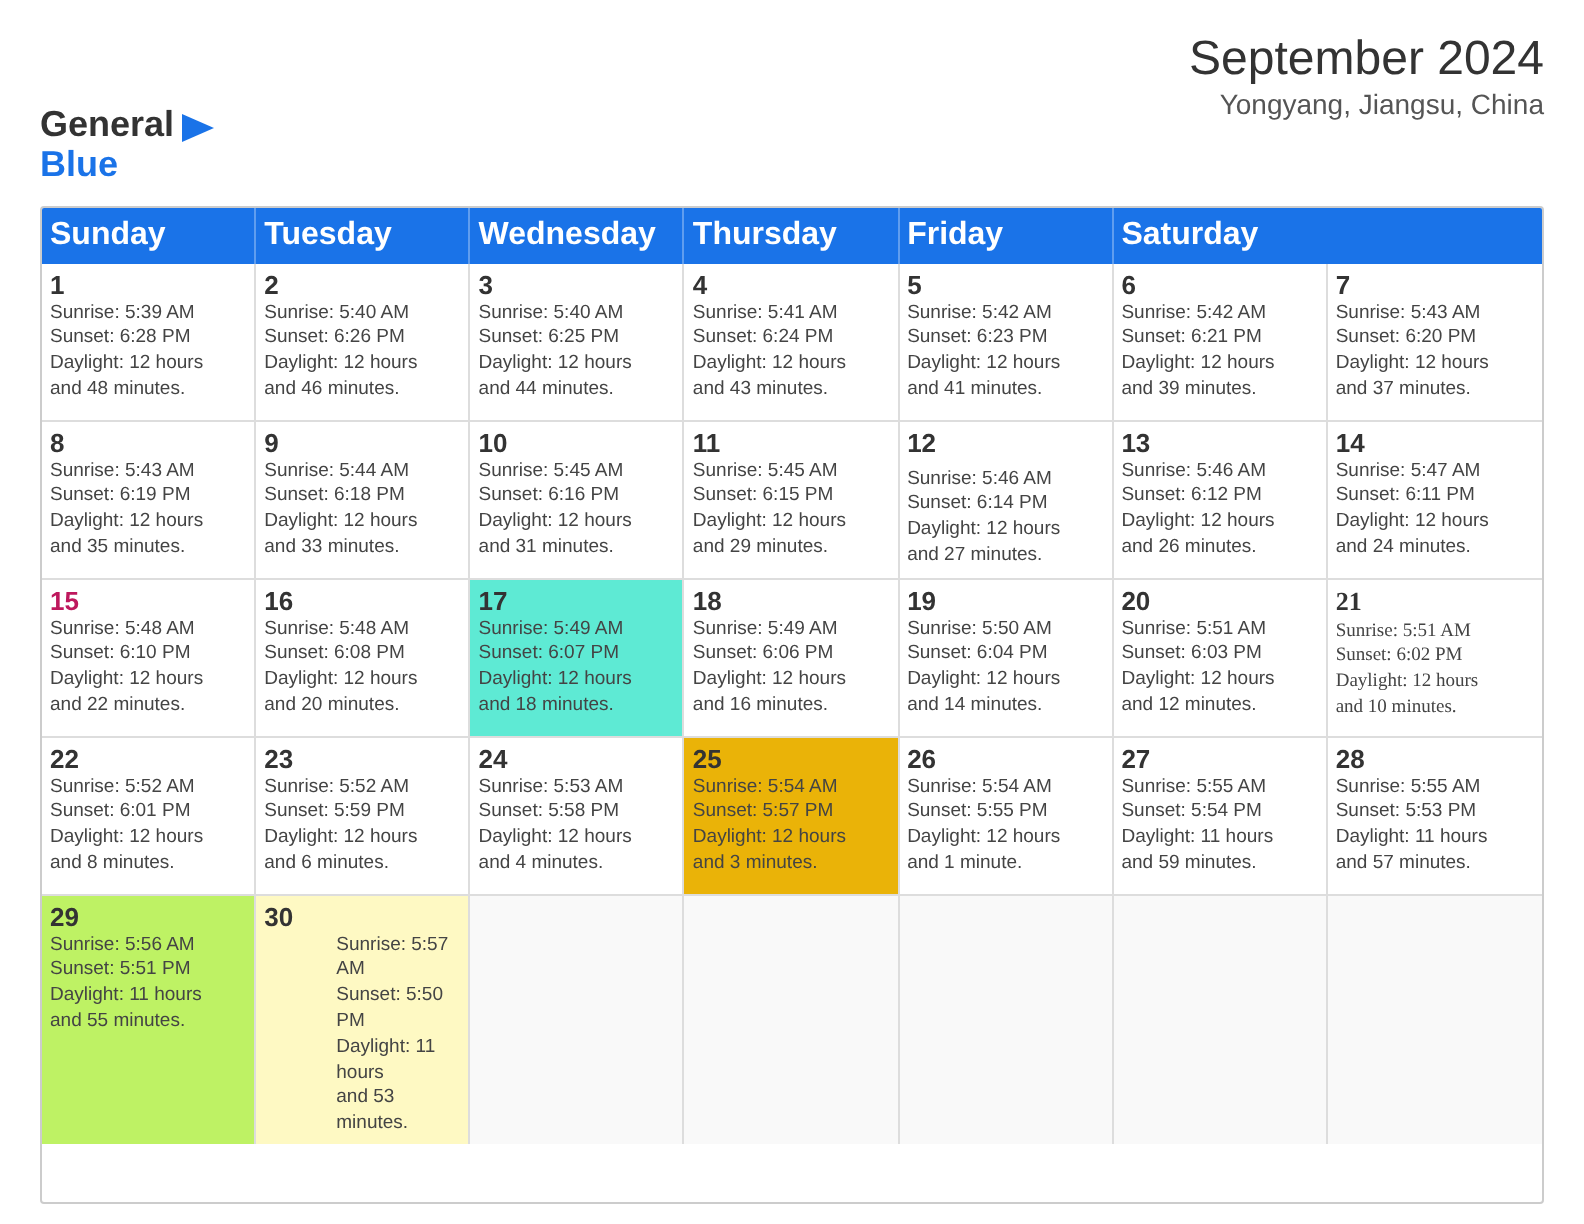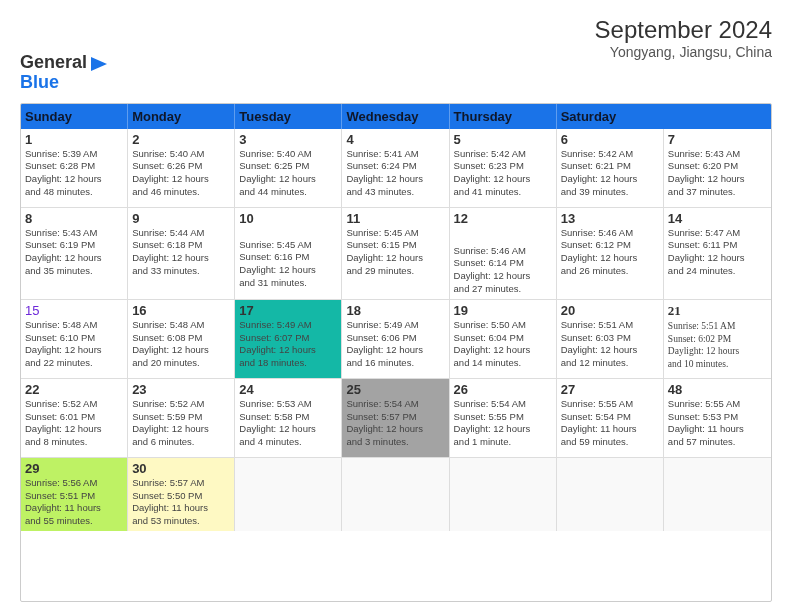--- a/index.html
+++ b/index.html
@@ -44,22 +44,22 @@
       border: 1px solid #ccc;
       border-radius: 2px;
       overflow: hidden;
     }
     .cal-header {
       display: grid;
       grid-template-columns: repeat(7, 1fr);
       background: #1a73e8;
     }
     .cal-header-cell {
-      color: #0f172a;
-      font-size: 13px;
+      color: #ffffff;
+      font-size: 16px;
       font-weight: bold;
       padding: 5px 4px;
       text-align: left;
       border-right: 1px solid rgba(255,255,255,0.3);
     }
     .cal-header-cell:last-child { border-right: none; }
     .cal-body {
       display: flex;
       flex-direction: column;
     }
@@ -113,24 +113,24 @@
     </div>
     <div class="title-block">
       <div class="month-title">September 2024</div>
       <div class="location">Yongyang, Jiangsu, China</div>
     </div>
   </div>
 
   <div class="calendar">
     <div class="cal-header">
       <div class="cal-header-cell">Sunday</div>
-      <div class="cal-header-cell">Monday</div>
       <div class="cal-header-cell">Tuesday</div>
       <div class="cal-header-cell">Wednesday</div>
       <div class="cal-header-cell">Thursday</div>
+      <div class="cal-header-cell">Friday</div>
       <div class="cal-header-cell">Saturday</div>
     </div>
     <div class="cal-body" id="cal-body">
     <div class="cal-row" style="display: grid; grid-template-columns: repeat(7, 1fr); border-bottom: 1px solid rgb(221, 221, 221);">
           <div class="cal-cell" style="border-right: 1px solid rgb(221, 221, 221); padding: 3px 4px; min-height: 78px; background: rgb(255, 255, 255);">
             <span class="day-num" style="font-size: 13px; font-weight: bold; color: rgb(51, 51, 51); display: block; margin-bottom: 1px;">1</span>
             <div class="day-info" style="font-size: 9.5px; color: rgb(68, 68, 68); line-height: 1.35; white-space: pre-line;">Sunrise: 5:39 AM
 Sunset: 6:28 PM
 Daylight: 12 hours
 and 48 minutes.</div>
@@ -187,35 +187,35 @@
 and 35 minutes.</div>
           </div>
           <div class="cal-cell" style="border-right: 1px solid rgb(221, 221, 221); padding: 3px 4px; min-height: 78px; background: rgb(255, 255, 255);">
             <span class="day-num" style="font-size: 13px; font-weight: bold; color: rgb(51, 51, 51); display: block; margin-bottom: 1px;">9</span>
             <div class="day-info" style="font-size: 9.5px; color: rgb(68, 68, 68); line-height: 1.35; white-space: pre-line;">Sunrise: 5:44 AM
 Sunset: 6:18 PM
 Daylight: 12 hours
 and 33 minutes.</div>
           </div>
           <div class="cal-cell" style="border-right: 1px solid rgb(221, 221, 221); padding: 3px 4px; min-height: 78px; background: rgb(255, 255, 255);">
-            <span class="day-num" style="font-size: 13px; font-weight: bold; color: rgb(51, 51, 51); display: block; margin-bottom: 13px;">10</span>
+            <span class="day-num" style="font-size: 13px; font-weight: bold; color: rgb(51, 51, 51); display: block; margin-bottom: 1px;">10</span>
             <div class="day-info" style="font-size: 9.5px; color: rgb(68, 68, 68); line-height: 1.35; white-space: pre-line;">Sunrise: 5:45 AM
 Sunset: 6:16 PM
 Daylight: 12 hours
 and 31 minutes.</div>
           </div>
           <div class="cal-cell" style="border-right: 1px solid rgb(221, 221, 221); padding: 3px 4px; min-height: 78px; background: rgb(255, 255, 255);">
             <span class="day-num" style="font-size: 13px; font-weight: bold; color: rgb(51, 51, 51); display: block; margin-bottom: 1px;">11</span>
             <div class="day-info" style="font-size: 9.5px; color: rgb(68, 68, 68); line-height: 1.35; white-space: pre-line;">Sunrise: 5:45 AM
 Sunset: 6:15 PM
 Daylight: 12 hours
 and 29 minutes.</div>
           </div>
           <div class="cal-cell" style="border-right: 1px solid rgb(221, 221, 221); padding: 3px 4px; min-height: 78px; background: rgb(255, 255, 255);">
-            <span class="day-num" style="font-size: 13px; font-weight: bold; color: rgb(51, 51, 51); display: block; margin-bottom: 19px;">12</span>
+            <span class="day-num" style="font-size: 13px; font-weight: bold; color: rgb(51, 51, 51); display: block; margin-bottom: 5px;">12</span>
             <div class="day-info" style="font-size: 9.5px; color: rgb(68, 68, 68); line-height: 1.35; white-space: pre-line;">Sunrise: 5:46 AM
 Sunset: 6:14 PM
 Daylight: 12 hours
 and 27 minutes.</div>
           </div>
           <div class="cal-cell" style="border-right: 1px solid rgb(221, 221, 221); padding: 3px 4px; min-height: 78px; background: rgb(255, 255, 255);">
             <span class="day-num" style="font-size: 13px; font-weight: bold; color: rgb(51, 51, 51); display: block; margin-bottom: 1px;">13</span>
             <div class="day-info" style="font-size: 9.5px; color: rgb(68, 68, 68); line-height: 1.35; white-space: pre-line;">Sunrise: 5:46 AM
 Sunset: 6:12 PM
 Daylight: 12 hours
@@ -224,34 +224,34 @@
           <div class="cal-cell" style="border-right: none; padding: 3px 4px; min-height: 78px; background: rgb(255, 255, 255);">
             <span class="day-num" style="font-size: 13px; font-weight: bold; color: rgb(51, 51, 51); display: block; margin-bottom: 1px;">14</span>
             <div class="day-info" style="font-size: 9.5px; color: rgb(68, 68, 68); line-height: 1.35; white-space: pre-line;">Sunrise: 5:47 AM
 Sunset: 6:11 PM
 Daylight: 12 hours
 and 24 minutes.</div>
           </div>
         </div>
         <div class="cal-row" style="display: grid; grid-template-columns: repeat(7, 1fr); border-bottom: 1px solid rgb(221, 221, 221);">
           <div class="cal-cell" style="border-right: 1px solid rgb(221, 221, 221); padding: 3px 4px; min-height: 78px; background: rgb(255, 255, 255);">
-            <span class="day-num" style="font-size: 13px; font-weight: normal; color: #6d28d9; display: block; margin-bottom: 1px;">15</span>
+            <span class="day-num" style="font-size: 13px; font-weight: bold; color: #be185d; display: block; margin-bottom: 1px;">15</span>
             <div class="day-info" style="font-size: 9.5px; color: rgb(68, 68, 68); line-height: 1.35; white-space: pre-line;">Sunrise: 5:48 AM
 Sunset: 6:10 PM
 Daylight: 12 hours
 and 22 minutes.</div>
           </div>
           <div class="cal-cell" style="border-right: 1px solid rgb(221, 221, 221); padding: 3px 4px; min-height: 78px; background: rgb(255, 255, 255);">
             <span class="day-num" style="font-size: 13px; font-weight: bold; color: rgb(51, 51, 51); display: block; margin-bottom: 1px;">16</span>
             <div class="day-info" style="font-size: 9.5px; color: rgb(68, 68, 68); line-height: 1.35; white-space: pre-line;">Sunrise: 5:48 AM
 Sunset: 6:08 PM
 Daylight: 12 hours
 and 20 minutes.</div>
           </div>
-          <div class="cal-cell" style="border-right: 1px solid rgb(221, 221, 221); padding: 3px 4px; min-height: 78px; background: #14b8a6;">
+          <div class="cal-cell" style="border-right: 1px solid rgb(221, 221, 221); padding: 3px 4px; min-height: 78px; background: #5eead4;">
             <span class="day-num" style="font-size: 13px; font-weight: bold; color: rgb(51, 51, 51); display: block; margin-bottom: 1px;">17</span>
             <div class="day-info" style="font-size: 9.5px; color: rgb(68, 68, 68); line-height: 1.35; white-space: pre-line;">Sunrise: 5:49 AM
 Sunset: 6:07 PM
 Daylight: 12 hours
 and 18 minutes.</div>
           </div>
           <div class="cal-cell" style="border-right: 1px solid rgb(221, 221, 221); padding: 3px 4px; min-height: 78px; background: rgb(255, 255, 255);">
             <span class="day-num" style="font-size: 13px; font-weight: bold; color: rgb(51, 51, 51); display: block; margin-bottom: 1px;">18</span>
             <div class="day-info" style="font-size: 9.5px; color: rgb(68, 68, 68); line-height: 1.35; white-space: pre-line;">Sunrise: 5:49 AM
 Sunset: 6:06 PM
@@ -295,21 +295,21 @@
 Daylight: 12 hours
 and 6 minutes.</div>
           </div>
           <div class="cal-cell" style="border-right: 1px solid rgb(221, 221, 221); padding: 3px 4px; min-height: 78px; background: rgb(255, 255, 255);">
             <span class="day-num" style="font-size: 13px; font-weight: bold; color: rgb(51, 51, 51); display: block; margin-bottom: 1px;">24</span>
             <div class="day-info" style="font-size: 9.5px; color: rgb(68, 68, 68); line-height: 1.35; white-space: pre-line;">Sunrise: 5:53 AM
 Sunset: 5:58 PM
 Daylight: 12 hours
 and 4 minutes.</div>
           </div>
-          <div class="cal-cell" style="border-right: 1px solid rgb(221, 221, 221); padding: 3px 4px; min-height: 78px; background: #a3a3a3;">
+          <div class="cal-cell" style="border-right: 1px solid rgb(221, 221, 221); padding: 3px 4px; min-height: 78px; background: #eab308;">
             <span class="day-num" style="font-size: 13px; font-weight: bold; color: rgb(51, 51, 51); display: block; margin-bottom: 1px;">25</span>
             <div class="day-info" style="font-size: 9.5px; color: rgb(68, 68, 68); line-height: 1.35; white-space: pre-line;">Sunrise: 5:54 AM
 Sunset: 5:57 PM
 Daylight: 12 hours
 and 3 minutes.</div>
           </div>
           <div class="cal-cell" style="border-right: 1px solid rgb(221, 221, 221); padding: 3px 4px; min-height: 78px; background: rgb(255, 255, 255);">
             <span class="day-num" style="font-size: 13px; font-weight: bold; color: rgb(51, 51, 51); display: block; margin-bottom: 1px;">26</span>
             <div class="day-info" style="font-size: 9.5px; color: rgb(68, 68, 68); line-height: 1.35; white-space: pre-line;">Sunrise: 5:54 AM
 Sunset: 5:55 PM
@@ -317,38 +317,38 @@
 and 1 minute.</div>
           </div>
           <div class="cal-cell" style="border-right: 1px solid rgb(221, 221, 221); padding: 3px 4px; min-height: 78px; background: rgb(255, 255, 255);">
             <span class="day-num" style="font-size: 13px; font-weight: bold; color: rgb(51, 51, 51); display: block; margin-bottom: 1px;">27</span>
             <div class="day-info" style="font-size: 9.5px; color: rgb(68, 68, 68); line-height: 1.35; white-space: pre-line;">Sunrise: 5:55 AM
 Sunset: 5:54 PM
 Daylight: 11 hours
 and 59 minutes.</div>
           </div>
           <div class="cal-cell" style="border-right: none; padding: 3px 4px; min-height: 78px; background: rgb(255, 255, 255);">
-            <span class="day-num" style="font-size: 13px; font-weight: bold; color: rgb(51, 51, 51); display: block; margin-bottom: 1px;">48</span>
+            <span class="day-num" style="font-size: 13px; font-weight: bold; color: rgb(51, 51, 51); display: block; margin-bottom: 1px;">28</span>
             <div class="day-info" style="font-size: 9.5px; color: rgb(68, 68, 68); line-height: 1.35; white-space: pre-line;">Sunrise: 5:55 AM
 Sunset: 5:53 PM
 Daylight: 11 hours
 and 57 minutes.</div>
           </div>
         </div>
         <div class="cal-row cal-row-5" style="display: grid; grid-template-columns: repeat(7, 1fr); border-bottom: none;">
           <div class="cal-cell" style="border-right: 1px solid rgb(221, 221, 221); padding: 3px 4px; min-height: 62px; background: #bef264;">
             <span class="day-num" style="font-size: 13px; font-weight: bold; color: rgb(51, 51, 51); display: block; margin-bottom: 1px;">29</span>
             <div class="day-info" style="font-size: 9.5px; color: rgb(68, 68, 68); line-height: 1.35; white-space: pre-line;">Sunrise: 5:56 AM
 Sunset: 5:51 PM
 Daylight: 11 hours
 and 55 minutes.</div>
           </div>
           <div class="cal-cell" style="border-right: 1px solid rgb(221, 221, 221); padding: 3px 4px; min-height: 62px; background: #fef9c3;">
             <span class="day-num" style="font-size: 13px; font-weight: bold; color: rgb(51, 51, 51); display: block; margin-bottom: 1px;">30</span>
-            <div class="day-info" style="font-size: 9.5px; color: rgb(68, 68, 68); line-height: 1.35; white-space: pre-line;">Sunrise: 5:57 AM
+            <div class="day-info" style="font-size: 9.5px; color: rgb(68, 68, 68); line-height: 1.35; white-space: pre-line; margin-left: 36px;">Sunrise: 5:57 AM
 Sunset: 5:50 PM
 Daylight: 11 hours
 and 53 minutes.</div>
           </div>
           <div class="cal-cell empty" style="border-right: 1px solid rgb(221, 221, 221); padding: 3px 4px; min-height: 62px; background: rgb(249, 249, 249);"></div>
           <div class="cal-cell empty" style="border-right: 1px solid rgb(221, 221, 221); padding: 3px 4px; min-height: 62px; background: rgb(249, 249, 249);"></div>
           <div class="cal-cell empty" style="border-right: 1px solid rgb(221, 221, 221); padding: 3px 4px; min-height: 62px; background: rgb(249, 249, 249);"></div>
           <div class="cal-cell empty" style="border-right: 1px solid rgb(221, 221, 221); padding: 3px 4px; min-height: 62px; background: rgb(249, 249, 249);"></div>
           <div class="cal-cell empty" style="border-right: none; padding: 3px 4px; min-height: 62px; background: rgb(249, 249, 249);"></div>
         </div>

